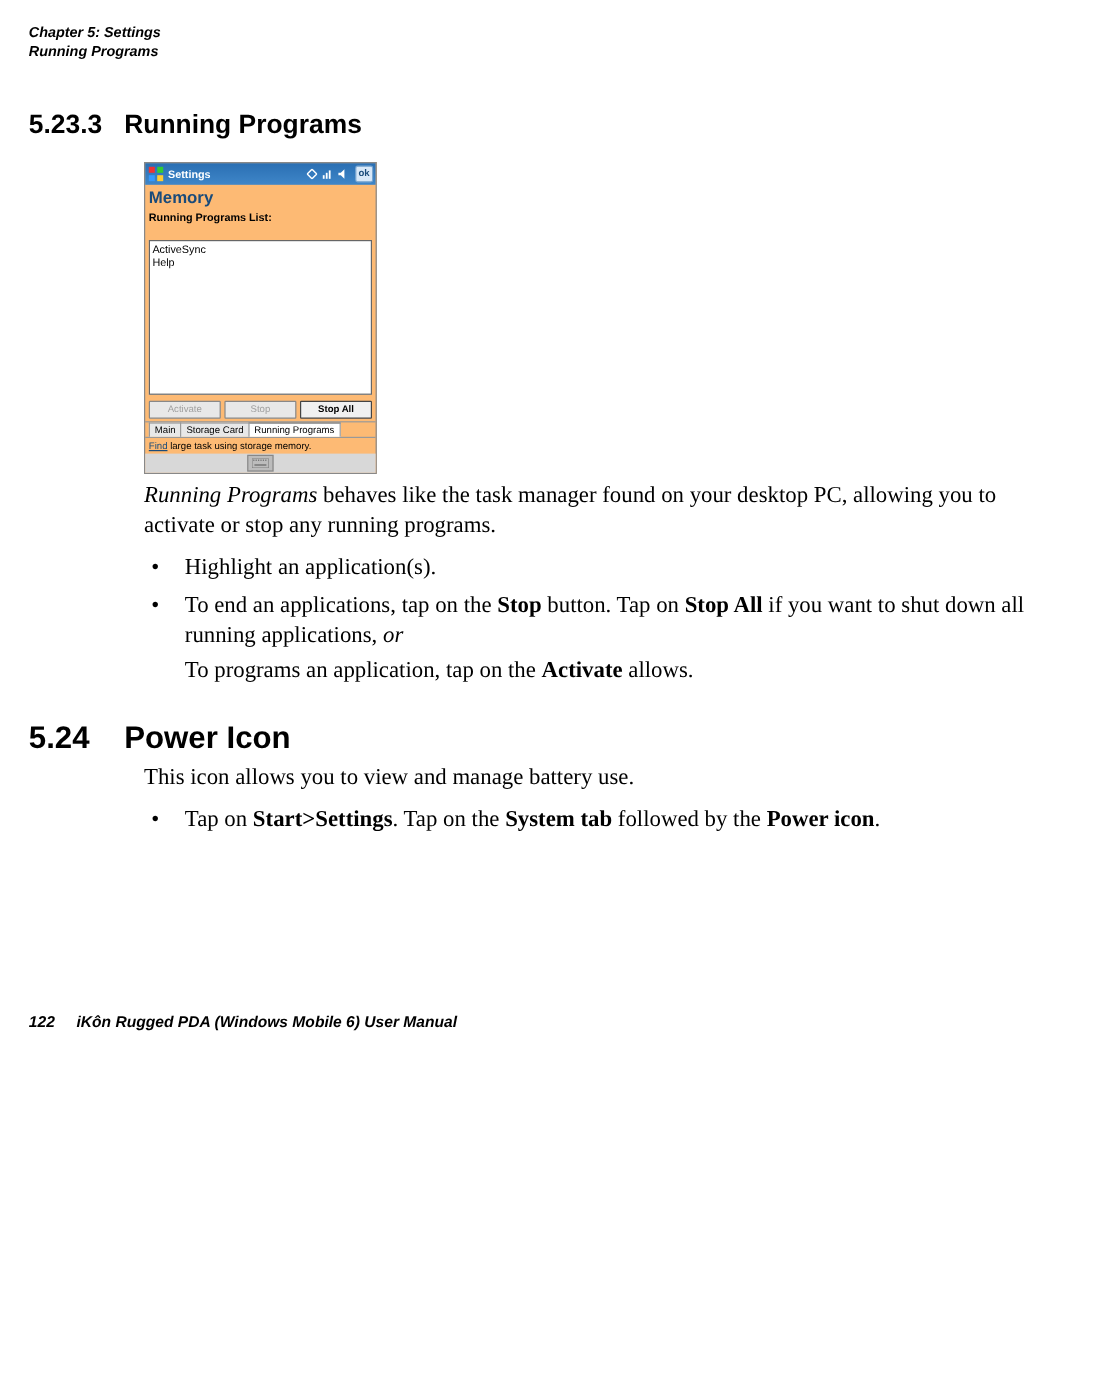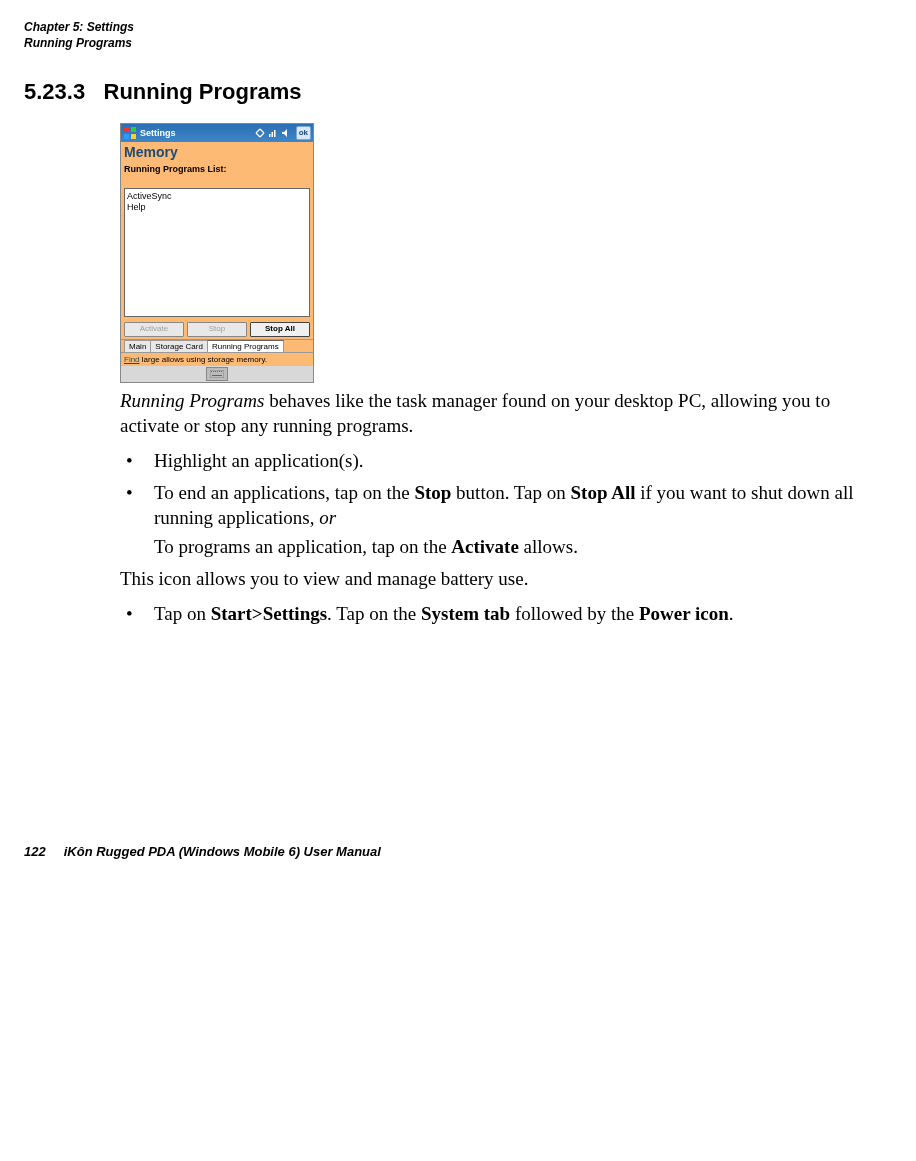--- a/index.html
+++ b/index.html
@@ -22,21 +22,21 @@
     font-family: Verdana, Geneva, sans-serif;
     font-weight: bold;
     font-style: italic;
     font-size: 12px;
     line-height: 1.3;
   }
   .heading-5-23-3 {
     font-family: "Trebuchet MS", Verdana, sans-serif;
     font-weight: bold;
     font-size: 22px;
-    margin-top: 28px;
+    margin-top: 40px;
     margin-bottom: 18px;
   }
   .heading-5-24 {
     font-family: "Trebuchet MS", Verdana, sans-serif;
     font-weight: bold;
     font-size: 26px;
     margin-top: 28px;
     margin-bottom: 6px;
   }
   .body-block {
@@ -270,21 +270,21 @@
       <div class="pda-btn">Activate</div>
       <div class="pda-btn">Stop</div>
       <div class="pda-btn enabled">Stop All</div>
     </div>
     <div class="pda-tabs-row">
       <div class="pda-tab">Main</div>
       <div class="pda-tab">Storage Card</div>
       <div class="pda-tab active">Running Programs</div>
     </div>
     <div class="pda-find-row">
-      <span class="link">Find</span><span> large allows using storage memory.</span>
+      <span class="link">Find</span><span> large task using storage memory.</span>
     </div>
     <div class="pda-sip-row">
       <div class="pda-sip">
         <svg width="14" height="8" viewBox="0 0 14 8">
             <rect x="0" y="0" width="14" height="8" fill="none" stroke="#666" stroke-width="0.6"></rect>
             <rect x="1" y="1" width="1" height="1" fill="#666"></rect>
             <rect x="3" y="1" width="1" height="1" fill="#666"></rect>
             <rect x="5" y="1" width="1" height="1" fill="#666"></rect>
             <rect x="7" y="1" width="1" height="1" fill="#666"></rect>
             <rect x="9" y="1" width="1" height="1" fill="#666"></rect>
@@ -303,20 +303,23 @@
       <li>Highlight an application(s).</li>
       <li>
         <span>To end an applications, tap on the </span><span class="bold">Stop</span><span> button. Tap on </span><span class="bold">Stop All</span><span> if you want to shut down all running applications, </span><span class="bold-italic">or</span>
         <div class="" style="margin-top:4px;">
           <span>To programs an application, tap on the </span><span class="bold">Activate</span><span> allows.</span>
         </div>
       </li>
     </ul>
   </div>
 
+  <div class="heading-5-24">
+    <span>5.24</span>&nbsp;&nbsp;&nbsp;&nbsp;<span>Power Icon</span>
+  </div>
 
   <div class="body-block">
     <p>This icon allows you to view and manage battery use.</p>
     <ul class="bullets">
       <li>
         <span>Tap on </span><span class="bold">Start&gt;Settings</span><span>. Tap on the </span><span class="bold">System tab</span><span> followed by the </span><span class="bold">Power icon</span><span>.</span>
       </li>
     </ul>
   </div>
 

